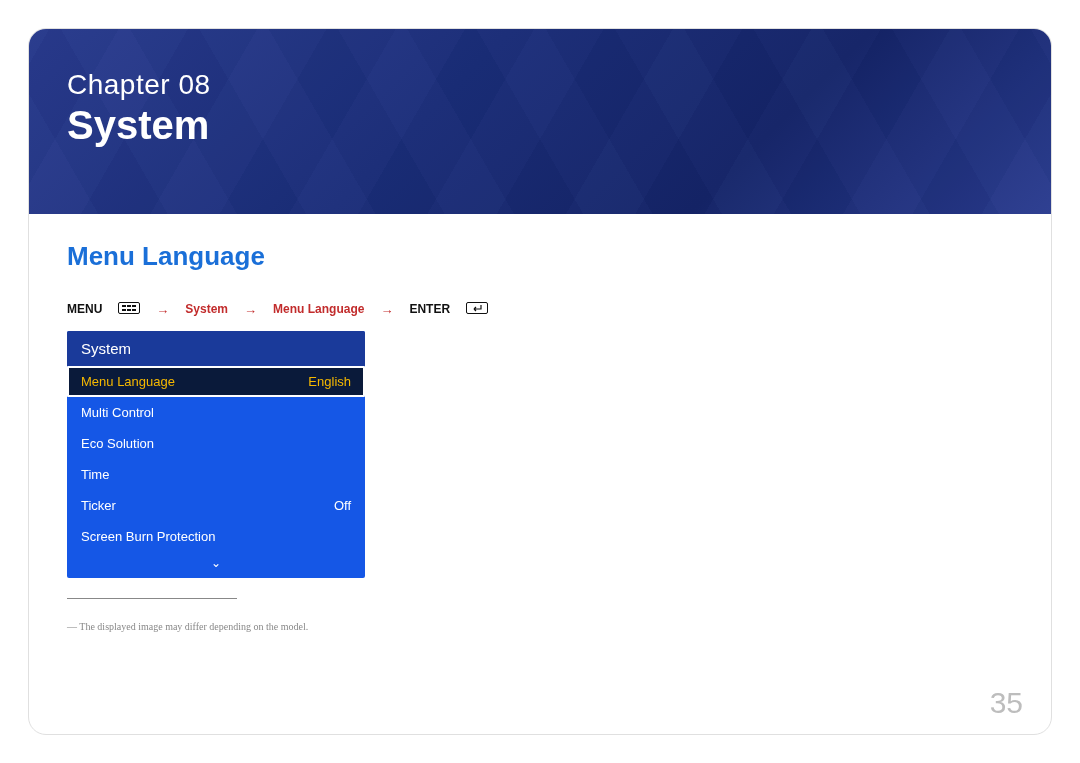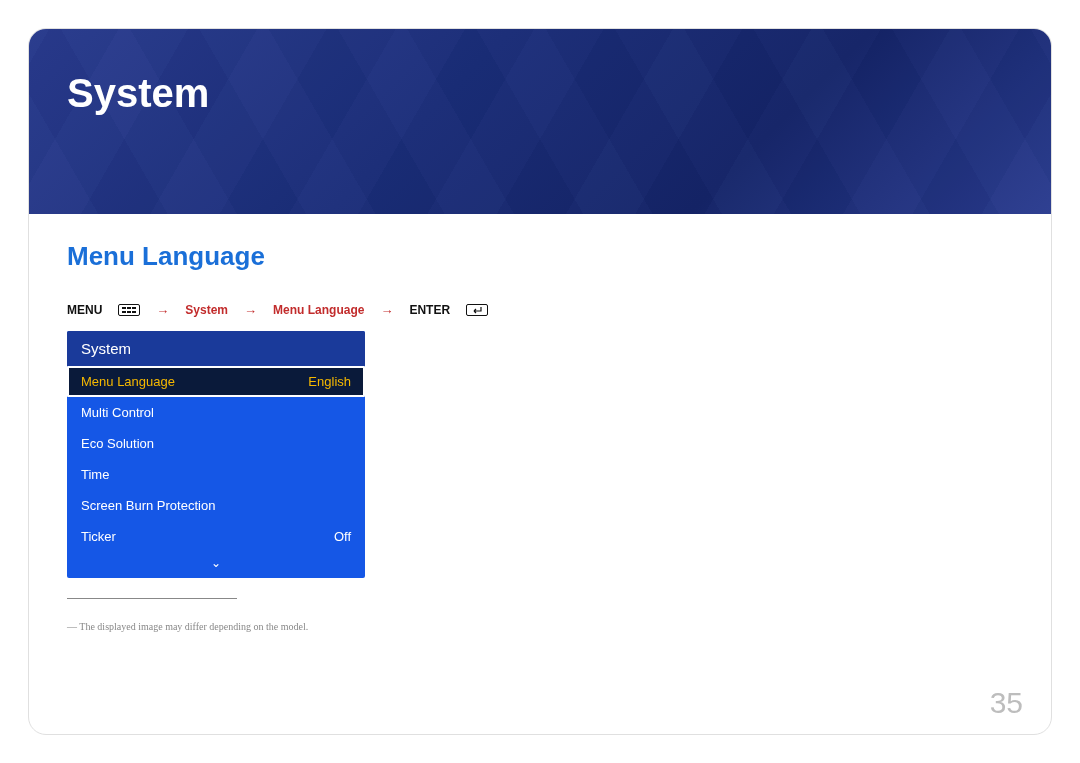--- a/index.html
+++ b/index.html
@@ -57,21 +57,21 @@
     color: #1a6fd8;
     font-size: 26px;
     font-weight: 700;
   }
   .nav-path {
     margin-top: 30px;
     font-size: 12px;
     font-weight: 700;
     color: #111;
     display: flex;
-    align-items: center;
+    align-items: flex-start;
     gap: 16px;
   }
   .nav-red { color: #c22c2c; font-weight: 700; }
   .menu-icon, .enter-icon {
     display: inline-flex;
     align-items: center;
     justify-content: center;
     width: 22px;
     height: 12px;
     border: 1px solid #111;
@@ -163,20 +163,21 @@
     font-weight: 300;
   }
 </style>
 </head>
 <body>
 
 <div class="page">
 
   <div class="banner">
     <div class="banner-text">
+      <div class="chapter-label">Chapter  08</div>
       <div class="chapter-title">System</div>
     </div>
   </div>
 
   <div class="content">
 
     <div class="section-title">Menu Language</div>
 
     <div class="nav-path">
       <span>MENU</span>
@@ -216,27 +217,27 @@
       </div>
       <div class="osd-item">
         <span>Eco Solution</span>
         <span></span>
       </div>
       <div class="osd-item">
         <span>Time</span>
         <span></span>
       </div>
       <div class="osd-item">
-        <span>Screen Burn Protection</span>
-        <span></span>
-      </div>
-      <div class="osd-item">
         <span>Ticker</span>
         <span>Off</span>
       </div>
+      <div class="osd-item">
+        <span>Screen Burn Protection</span>
+        <span></span>
+      </div>
       <div class="osd-scroll">
         <span>⌄</span>
       </div>
     </div>
 
     <hr class="footnote-divider">
     <div class="footnote">―  The displayed image may differ depending on the model.</div>
 
     <div class="right-col">
     </div>

